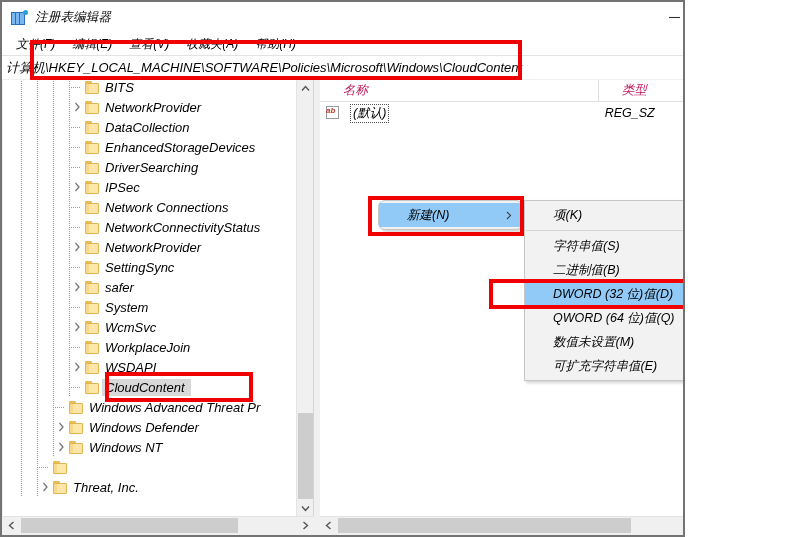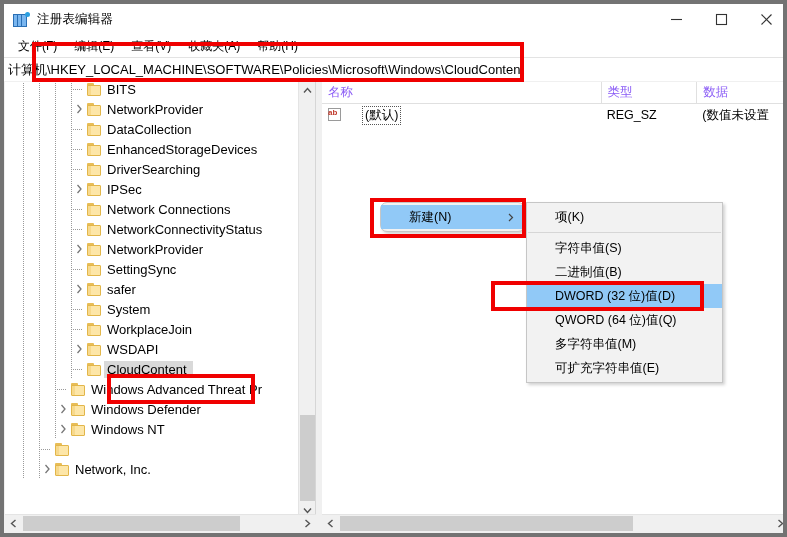--- a/index.html
+++ b/index.html
@@ -7,24 +7,25 @@
     width: 787px; height: 537px;
     overflow: hidden;
     background: #ffffff;
     font-family: "Liberation Sans", "DejaVu Sans", sans-serif;
     font-size: 12px;
     color: #000000;
     -webkit-font-smoothing: antialiased;
   }
   #app {
     position: relative;
-    width: 787px; height: 537px;
+    width: 685px; height: 537px;
     background: #f0f0f0;
-    border: 4px solid #737373;
+    border: 2px solid #737373;
     overflow: hidden;
+    font-style: italic;
   }
 
   
   .titlebar {
     position: absolute; left: 0; top: 0;
     width: 785px; height: 31px;
     background: #ffffff;
     display: flex; align-items: center;
   }
   .title-icon {
@@ -173,33 +174,33 @@
   
   .list-header {
     height: 22px;
     border-bottom: 1px solid #e0e0e0;
     display: flex;
     background: #ffffff;
     font-size: 12.5px;
   }
   .lh-cell {
     display: flex; align-items: center;
-    padding-left: 6px;
+    padding-left: 23px;
     border-right: 1px solid #e0e0e0;
-    color: #8b5cf6;
+    color: #be185d;
   }
   .lh-name { width: 293px; }
   .lh-type { width: 100px; }
   .lh-data { width: 96px; border-right: none; }
   .list-row { height: 22px; display: flex; align-items: center; font-size: 12.5px; }
   .lr-name {
     width: 293px; display: flex; align-items: center; padding-left: 5px;
   }
   .ab-icon {
-    width: 16px; height: 14px; flex: none; margin-right: 19px;
+    width: 16px; height: 14px; flex: none; margin-right: 9px;
     position: relative;
   }
   .ab-icon .pg {
     position: absolute; left: 1px; top: 0;
     width: 13px; height: 13px;
     background: #ffffff;
     border: 1px solid #9a9a9a;
   }
   .ab-icon .txt {
     position: absolute; left: 1px; top: 0px;
@@ -514,20 +515,37 @@
             <div class="body"></div>
           </div>
           <span class="tree-label">System</span>
         </div>
         <div class="tree-row">
           <div class="dots" style="left: 18px;"></div>
           <div class="dots" style="left: 34px;"></div>
           <div class="dots" style="left: 50px;"></div>
           <div class="dots" style="left: 66px;"></div>
           <div style="width: 66px; flex: 0 0 auto;"></div>
+          <div class="expander">
+            <svg width="7" height="10" viewBox="0 0 7 10">
+              <polyline points="1.5,1 5,5 1.5,9" fill="none" stroke="#777" stroke-width="1.3"></polyline>
+            </svg>
+          </div>
+          <div class="folder">
+            <div class="tab"></div>
+            <div class="body"></div>
+          </div>
+          <span class="tree-label">WcmSvc</span>
+        </div>
+        <div class="tree-row">
+          <div class="dots" style="left: 18px;"></div>
+          <div class="dots" style="left: 34px;"></div>
+          <div class="dots" style="left: 50px;"></div>
+          <div class="dots" style="left: 66px;"></div>
+          <div style="width: 66px; flex: 0 0 auto;"></div>
           <div class="elbow" style="left: 68px;"></div>
           <div class="expander"></div>
           <div class="folder">
             <div class="tab"></div>
             <div class="body"></div>
           </div>
           <span class="tree-label">WorkplaceJoin</span>
         </div>
         <div class="tree-row">
           <div class="dots" style="left: 18px;"></div>
@@ -622,21 +640,21 @@
           <div style="width: 34px; flex: 0 0 auto;"></div>
           <div class="expander">
             <svg width="7" height="10" viewBox="0 0 7 10">
               <polyline points="1.5,1 5,5 1.5,9" fill="none" stroke="#777" stroke-width="1.3"></polyline>
             </svg>
           </div>
           <div class="folder">
             <div class="tab"></div>
             <div class="body"></div>
           </div>
-          <span class="tree-label">Network, Inc.</span>
+          <span class="tree-label">Threat, Inc.</span>
         </div>
       </div>
 
     <div class="vscroll">
       <div class="vs-arrow vs-up">
         <svg width="9" height="7" viewBox="0 0 9 7">
             <polyline points="1,5.5 4.5,1.5 8,5.5" fill="none" stroke="#555" stroke-width="1.4"></polyline>
           </svg>
       </div>
       <div class="vs-thumb" style="top:333px; height:86px;"></div>
@@ -719,21 +737,21 @@
       <div class="ctx-item">
         <span>二进制值(B)</span>
       </div>
       <div class="ctx-item hl">
         <span>DWORD (32 位)值(D)</span>
       </div>
       <div class="ctx-item">
         <span>QWORD (64 位)值(Q)</span>
       </div>
       <div class="ctx-item">
-        <span>多字符串值(M)</span>
+        <span>数值未设置(M)</span>
       </div>
       <div class="ctx-item">
         <span>可扩充字符串值(E)</span>
       </div>
     </div>
 
   <div class="redbox" id="rb-address"></div>
   <div class="redbox" id="rb-cloud"></div>
   <div class="redbox" id="rb-new"></div>
   <div class="redbox" id="rb-dword"></div>

